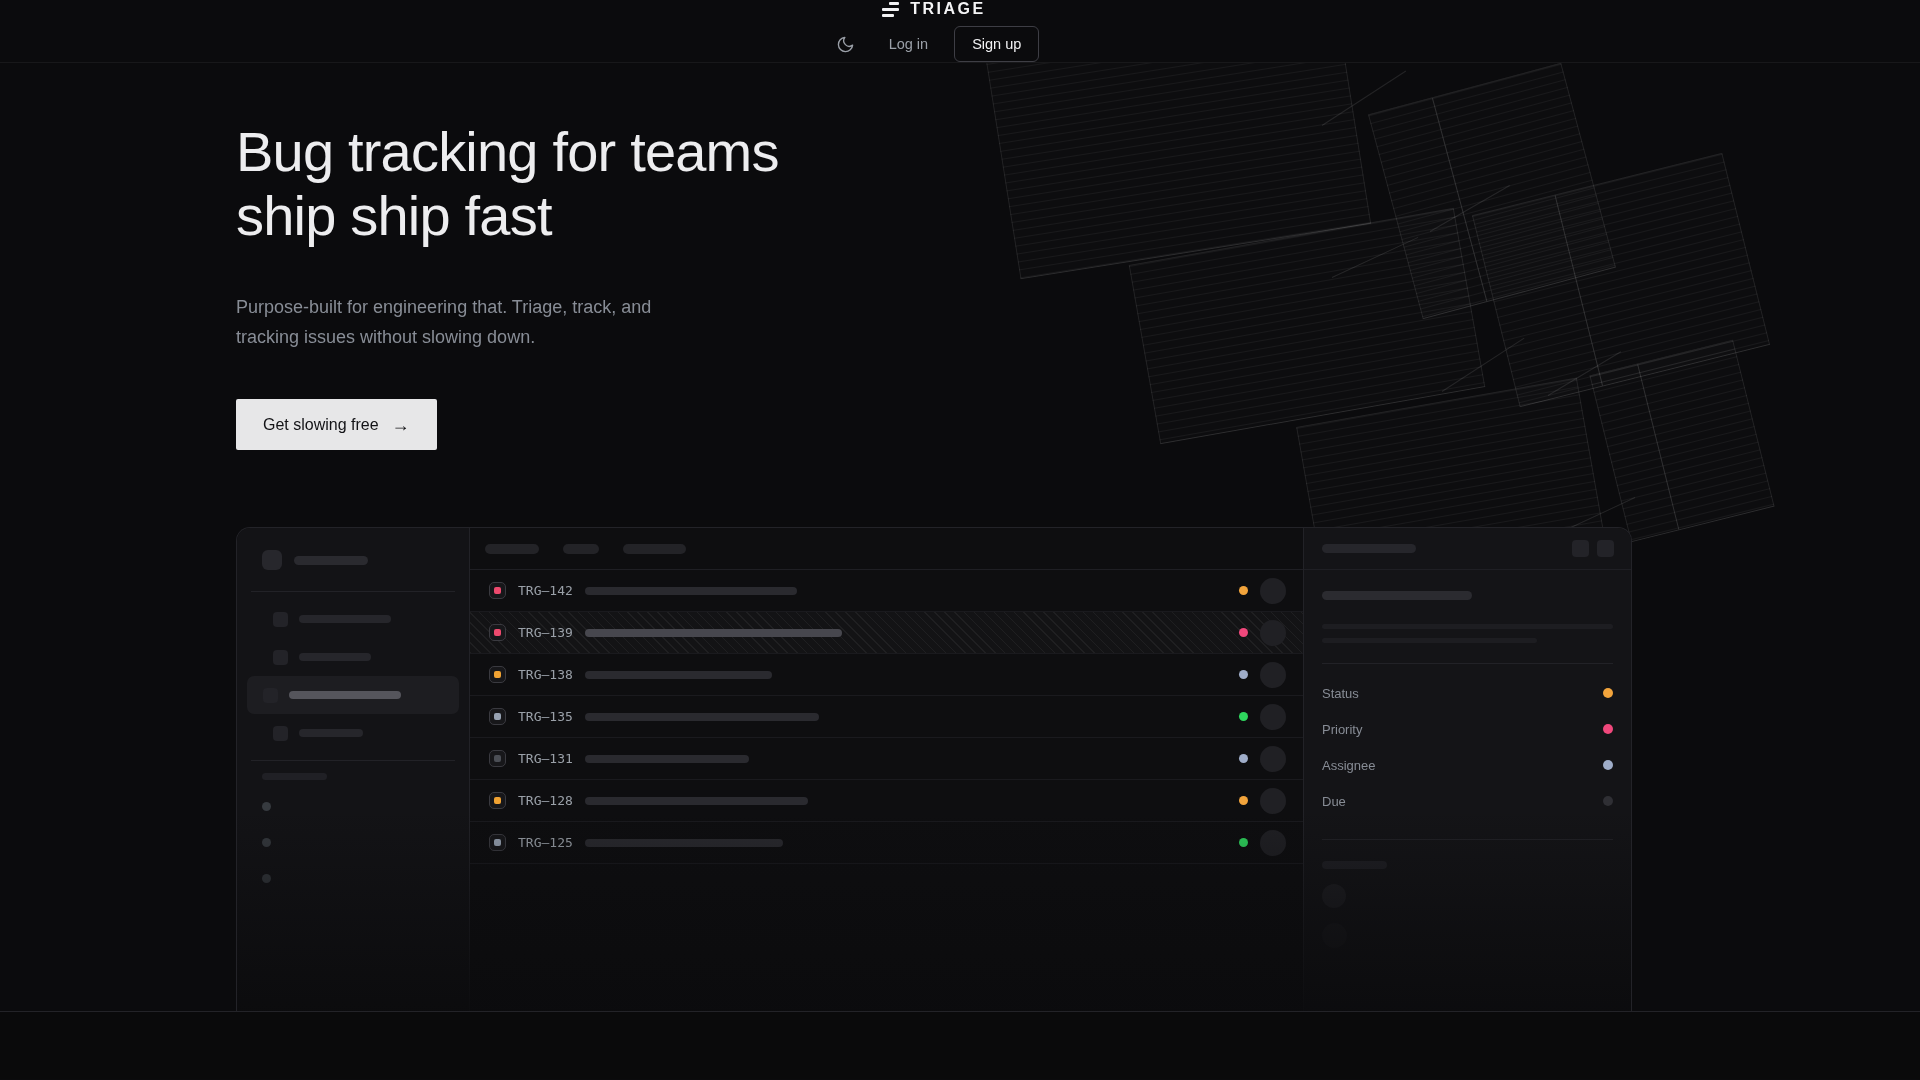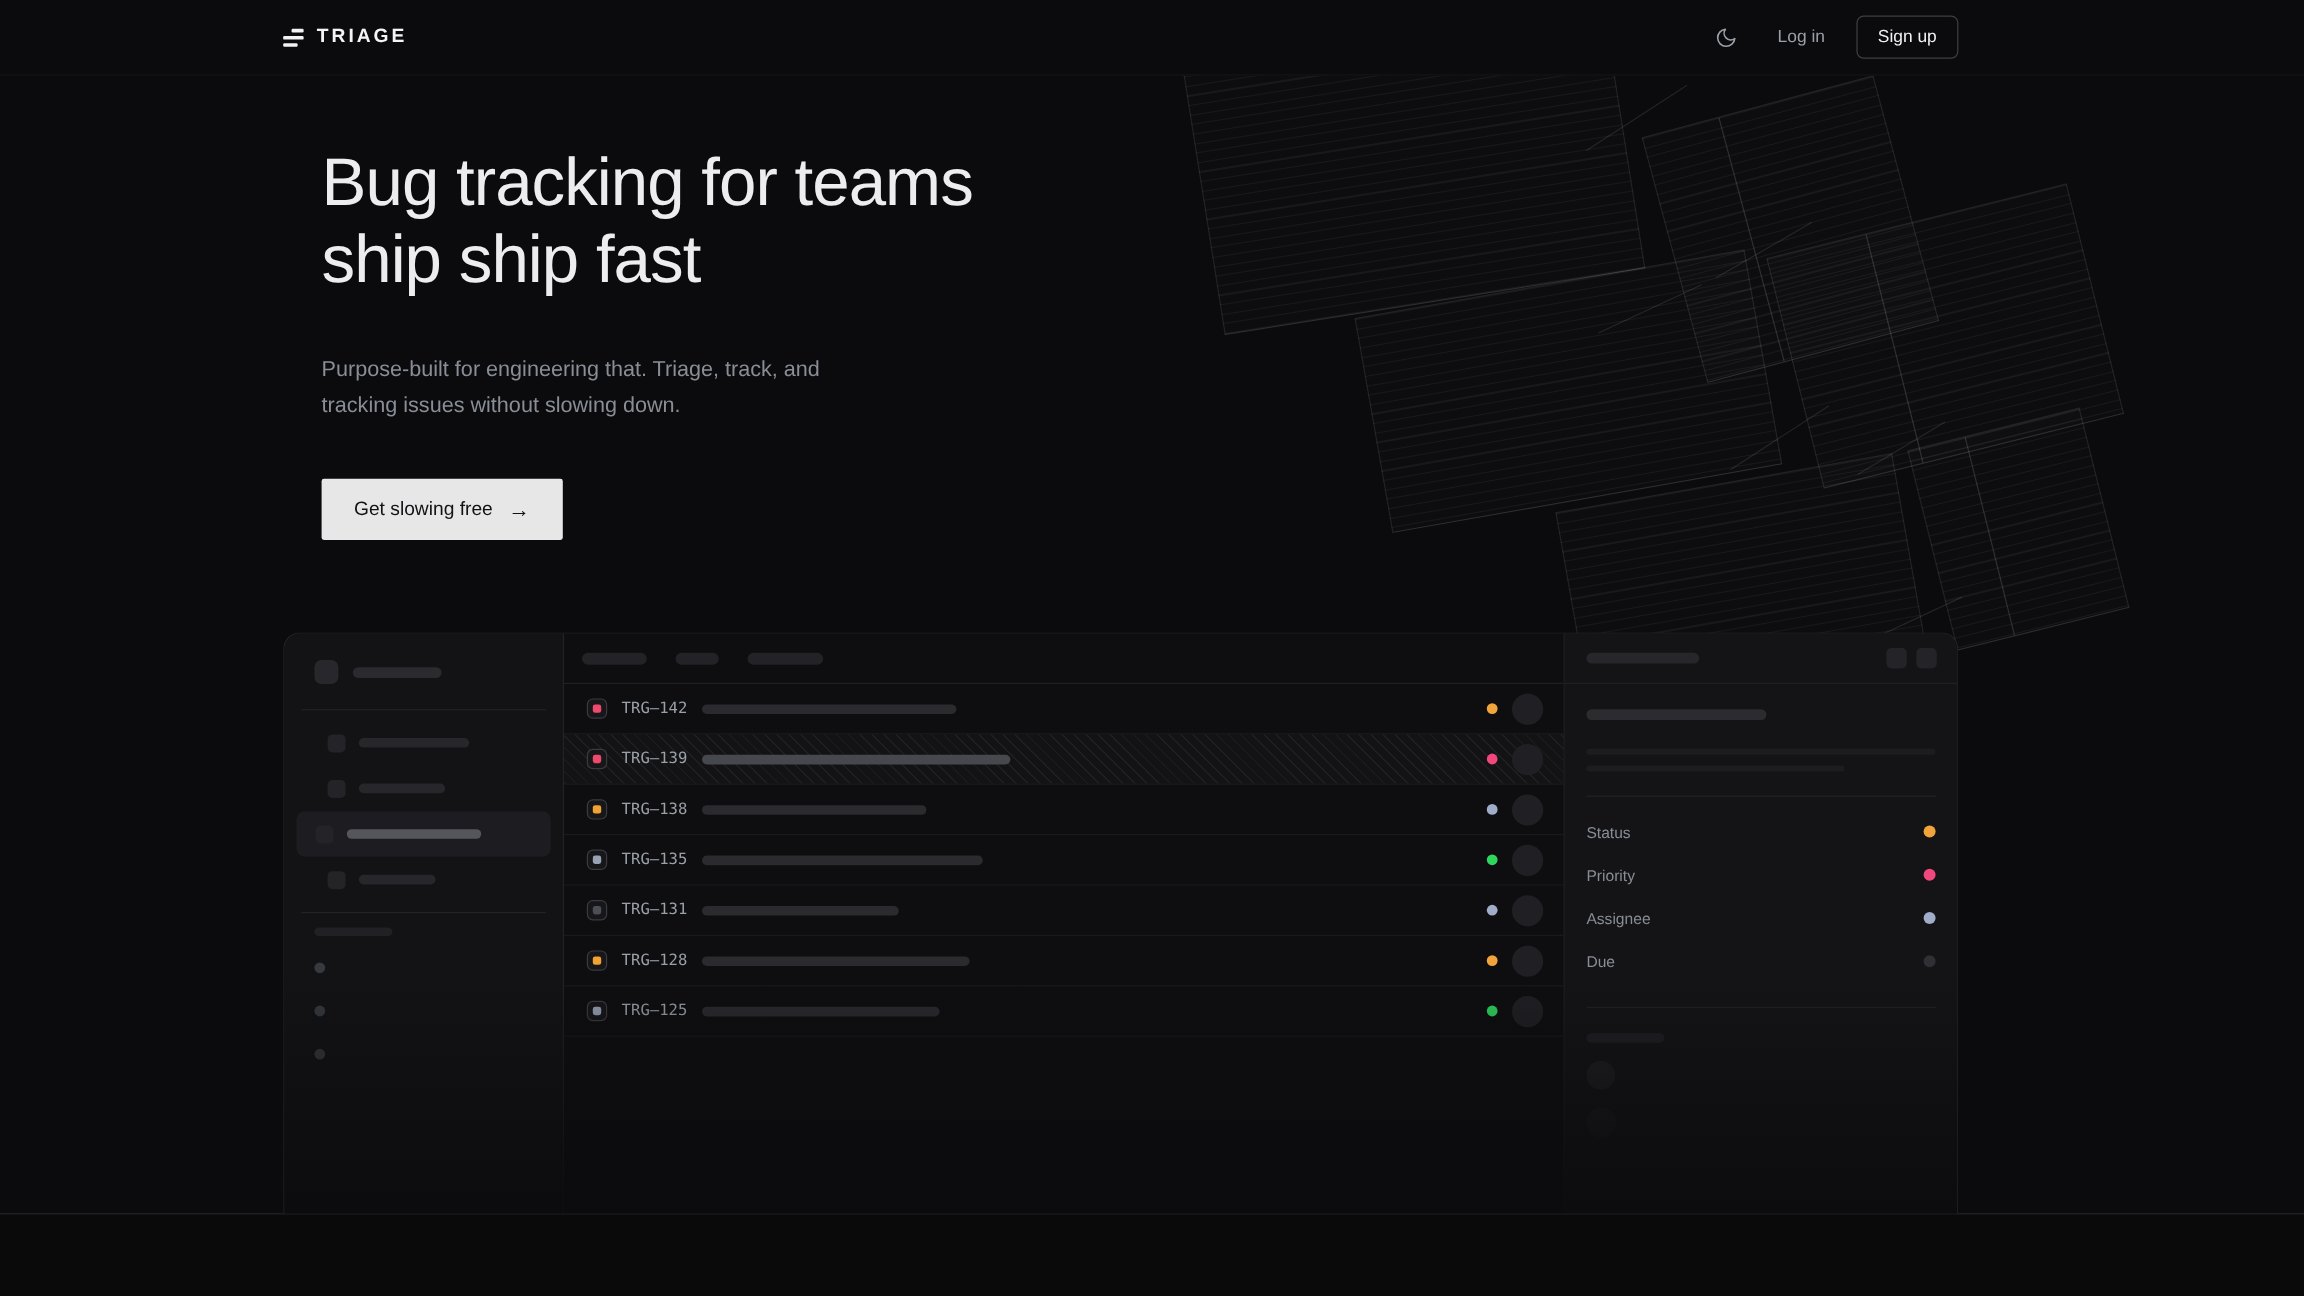--- a/index.html
+++ b/index.html
@@ -2,21 +2,21 @@
 <html><head>
 <meta charset="utf-8">
 <style>
   * { margin:0; padding:0; box-sizing:border-box; }
   html,body { width:1920px; height:1080px; overflow:hidden; }
   body {
     background:#0b0b0d;
     font-family:"Liberation Sans", sans-serif;
     color:#eeeef0;
   }
-  .container { padding-left:236px; padding-right:288px; }
+  .container { padding-left:236px; padding-right:288px;flex-direction:column; }
 
   
   .nav {
     height:63px; display:flex; align-items:center; justify-content:space-between;
     border-bottom:1px solid rgba(255,255,255,0.055);
     position:relative; z-index:5; background:#0b0b0d;
   }
   .logo { display:flex; align-items:center; gap:11px; }
   .logo-icon { display:flex; flex-direction:column; gap:3px; width:17px; }
   .logo-icon i { display:block; height:3px; border-radius:1px; background:#f2f2f3; }
@@ -28,21 +28,21 @@
   .theme-btn { width:34px; height:34px; display:flex; align-items:center; justify-content:center; background:none; border:none; cursor:pointer; }
   .login-link { font-size:14.5px; color:#9ba0a8; text-decoration:none; }
   .signup-btn {
     font-size:14.5px; color:#f2f2f4; background:transparent;
     border:1px solid #3e3e45; border-radius:6px; padding:9px 17px; cursor:pointer;
     font-family:inherit;
   }
 
   
   .hero { position:relative; height:949px; overflow:hidden; background:#0b0b0d; border-bottom:1px solid #232328; }
-  .hero-content { position:relative; z-index:3; padding-top:57px;margin-left:32px; }
+  .hero-content { position:relative; z-index:3; padding-top:57px; }
   .hero-title { font-size:56px; line-height:64px; font-weight:500; letter-spacing:-0.8px; color:#ededef; }
   .hero-sub { margin-top:44px; font-size:18px; line-height:30px; color:#888d96; }
   .cta-btn {
     margin-top:47px; display:inline-flex; align-items:center; gap:13px;
     background:#e7e7e8; color:#131316; border:none; border-radius:2px;
     height:51px; padding:0 27px; font-size:16px; font-weight:500; cursor:pointer;
     font-family:inherit;
   }
   .cta-arrow { font-size:18px; line-height:1; }
 

